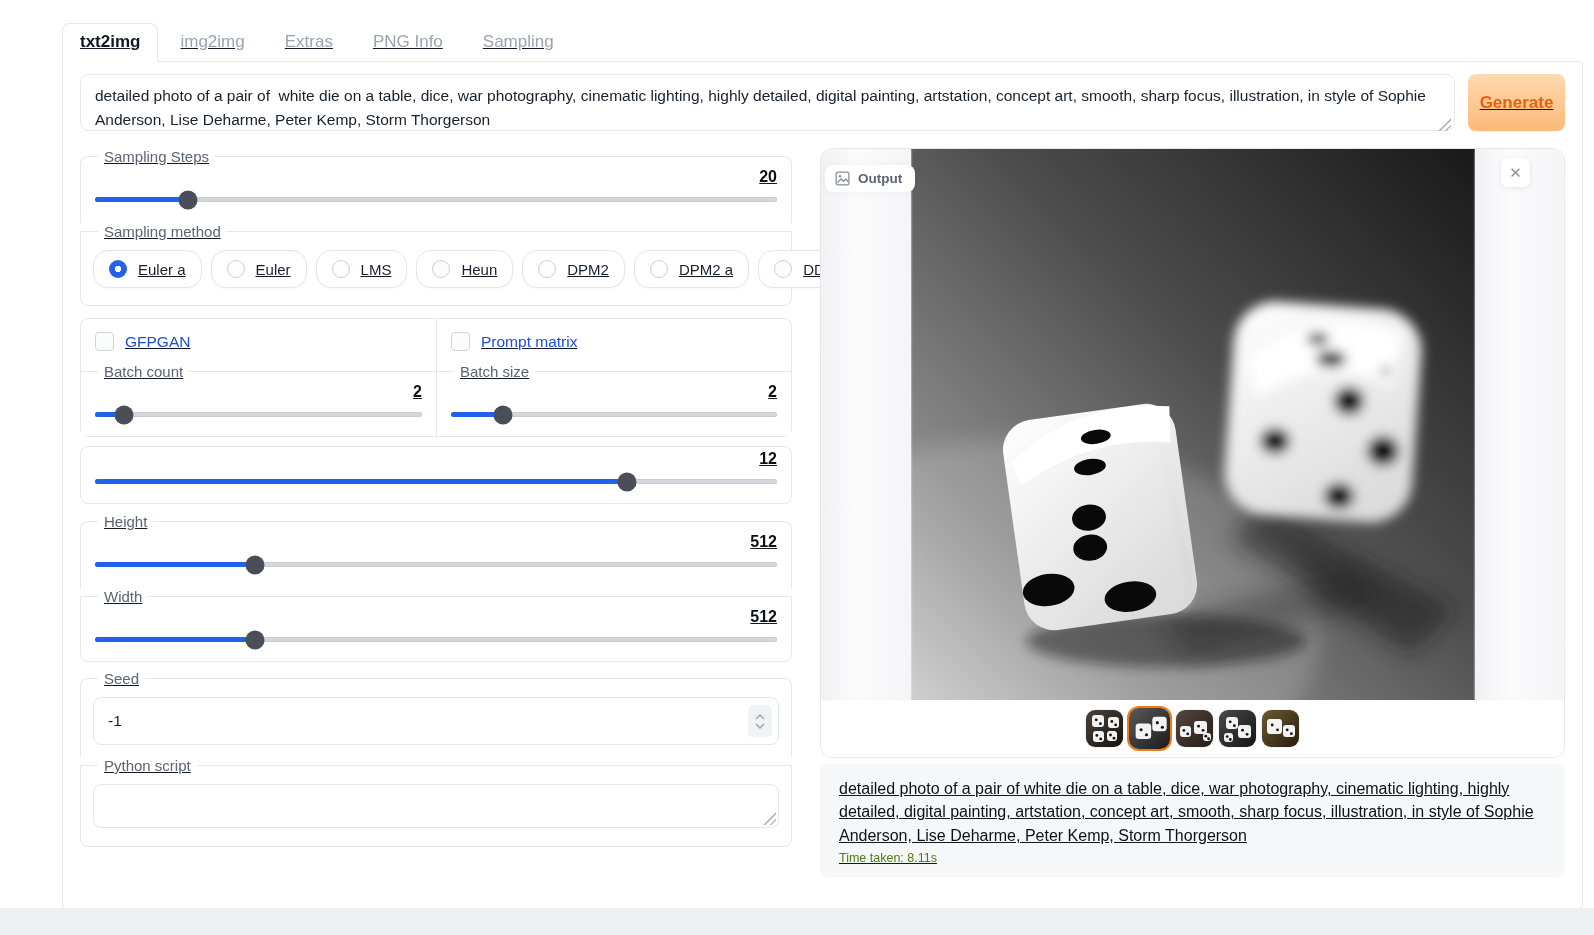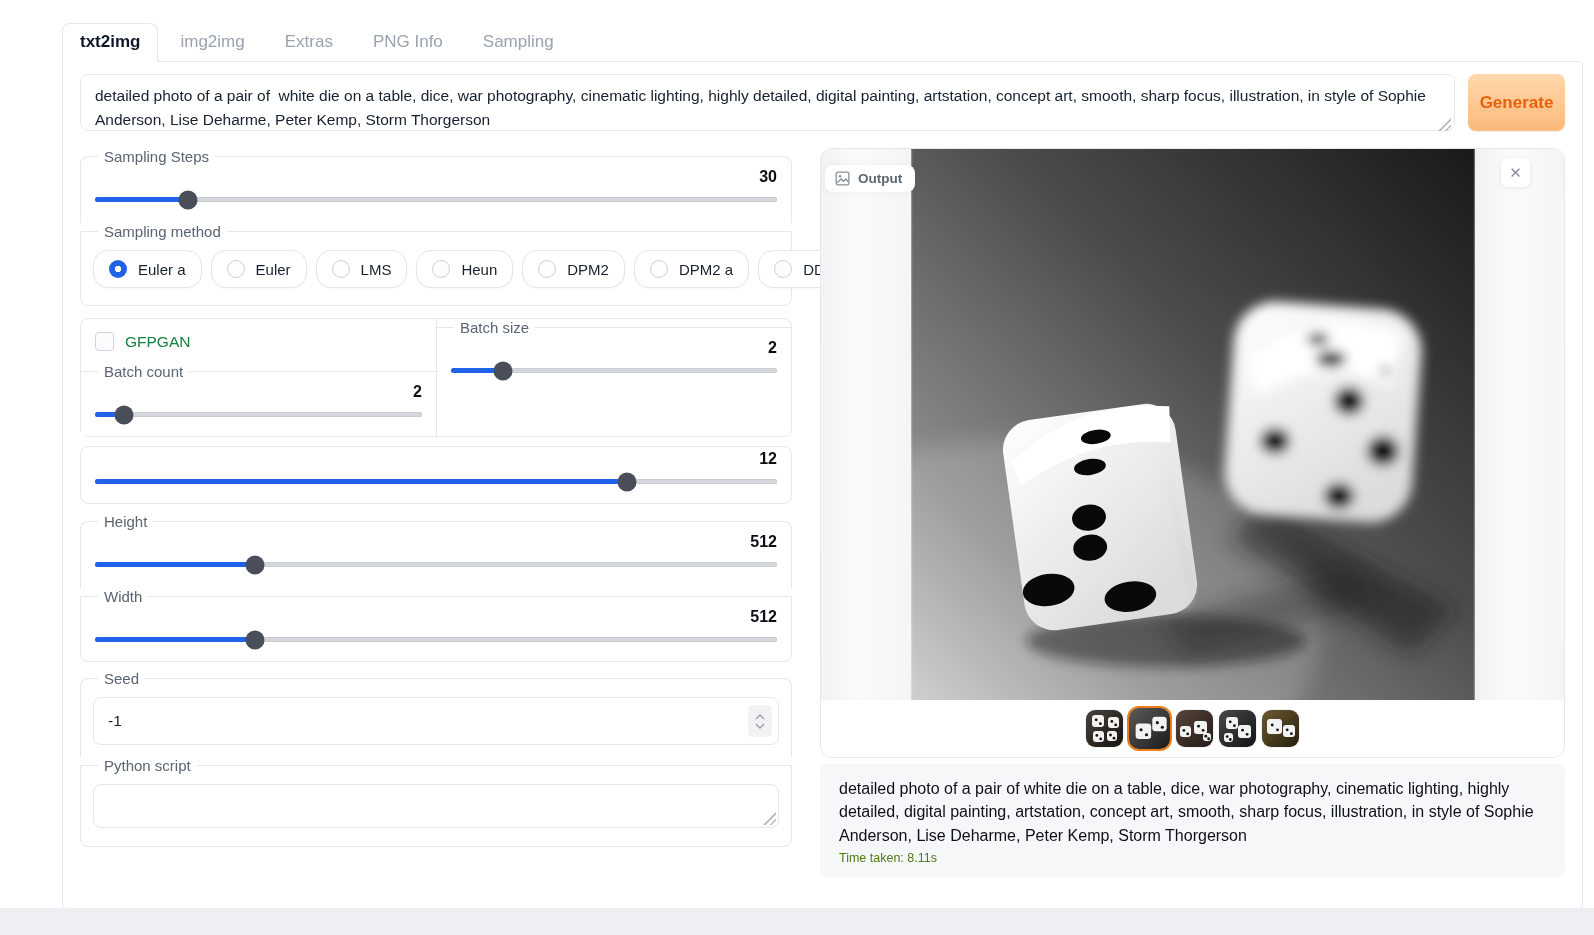--- a/index.html
+++ b/index.html
@@ -1,19 +1,19 @@
 <!DOCTYPE html>
 <html><head>
 <meta charset="utf-8">
 <style>
   * { box-sizing: border-box; margin: 0; padding: 0; }
   html,body { width:1594px; height:935px; background:#ffffff; overflow:hidden;
     font-family:"Liberation Sans", sans-serif; color:#111827; }
 
-  .app { position:absolute; left:62px; top:25px; width:1521px; }
+  .app { position:absolute; left:62px; top:25px; width:1521px;text-decoration:underline; }
 
   
   .tabbar { display:flex; margin-left:0; height:37px; align-items:flex-end; }
   .tab { padding:8px 17px 10px; font-size:17px; color:#9aa3b0; cursor:pointer;
     border:1px solid transparent; border-bottom:none; border-radius:8px 8px 0 0;
     background:transparent; margin-right:4px; position:relative; z-index:2; }
   .tab.active { color:#0f172a; font-weight:700; background:#fff; border-color:#e5e7eb; }
 
   .content { border:1px solid #e5e7eb; border-radius:0 4px 4px 4px; background:#fff;
     margin-top:-1px; padding:12px 17px 16px; height:848px; }
@@ -59,21 +59,21 @@
     border:1px solid #e3e5e9; border-radius:15px; background:#fff; font-size:15px;
     color:#16202e; cursor:pointer; box-shadow:0 1px 2px rgba(0,0,0,.03); white-space:nowrap; }
   .rdot { width:18px; height:18px; border-radius:50%; border:1px solid #ccd0d6; background:#fdfdfe; }
   .pill.sel .rdot { border:none; background:radial-gradient(circle, #ffffff 0 3.5px, #2062e9 3.5px); }
 
   
   .panel2 { border:1px solid #e6e7ea; border-radius:8px; display:grid;
     grid-template-columns:1fr 1fr; background:#fff; }
   .cell-r { border-left:1px solid #e6e7ea; }
   .checkcell { display:flex; align-items:center; gap:11px; padding:13px 14px 12px;
-    font-size:15.5px; color:#15803d; cursor:pointer; }
+    font-size:15.5px; color:#1d4ed8; cursor:pointer; }
   .cbox { width:19px; height:19px; border-radius:4px; border:1px solid #d0d4da; background:#fbfcfd; }
   .panel2 fieldset { margin:0; }
 
   
   .seed-field { position:relative; margin-top:8px; }
   .seed-input { width:100%; height:48px; border:1px solid #e5e7eb; border-radius:8px;
     padding:0 40px 0 14px; font-size:15.5px; color:#16202e; font-family:"Liberation Sans",sans-serif; outline:none; }
   .stepper { position:absolute; right:7px; top:8px; width:24px; height:32px; border-radius:5px;
     background:#f1f2f4; display:flex; flex-direction:column; align-items:center; justify-content:center; gap:3px; cursor:pointer; }
   .stepper svg { display:block; }
@@ -132,21 +132,21 @@
       </div>
       <button class="generate">Generate</button>
     </div>
 
     <div class="cols">
 
       <div class="left-col">
 
         <fieldset class="stack-top">
           <legend>Sampling Steps</legend>
-          <div class="s-val">30</div>
+          <div class="s-val">20</div>
           <div class="track">
             <div class="fill" style="width: 13.7%;"></div>
               <div class="sthumb" style="left: 13.7%;"></div>
           </div>
         </fieldset>
         <fieldset class="stack-bot" style="padding-bottom:13px;">
           <legend>Sampling method</legend>
           <div class="radio-row">
               <div class="pill sel">
                 <span class="rdot"></span>
@@ -194,20 +194,24 @@
             <fieldset class="inner-top">
               <legend>Batch count</legend>
               <div class="s-val">2</div>
               <div class="track">
                 <div class="fill" style="width: 9%;"></div>
                   <div class="sthumb" style="left: 9%;"></div>
               </div>
             </fieldset>
           </div>
           <div class="cell-r">
+            <div class="checkcell">
+              <span class="cbox"></span>
+              <span>Prompt matrix</span>
+            </div>
             <fieldset class="inner-top">
               <legend>Batch size</legend>
               <div class="s-val">2</div>
               <div class="track">
                 <div class="fill" style="width: 16%;"></div>
                   <div class="sthumb" style="left: 16%;"></div>
               </div>
             </fieldset>
           </div>
         </div>

